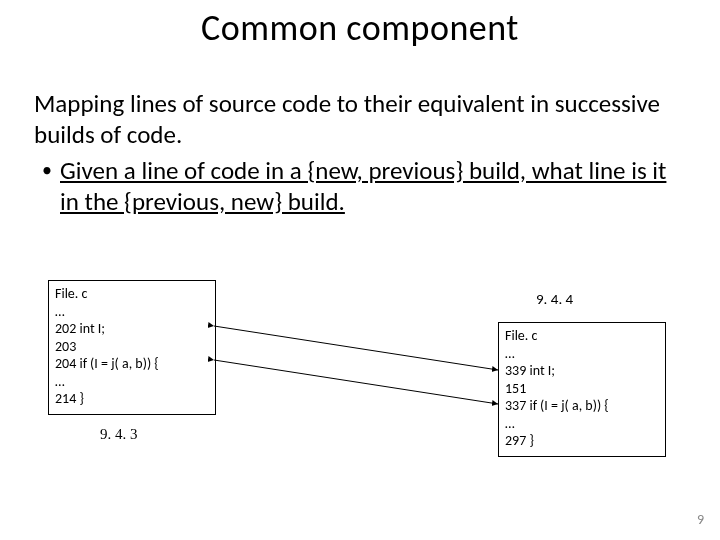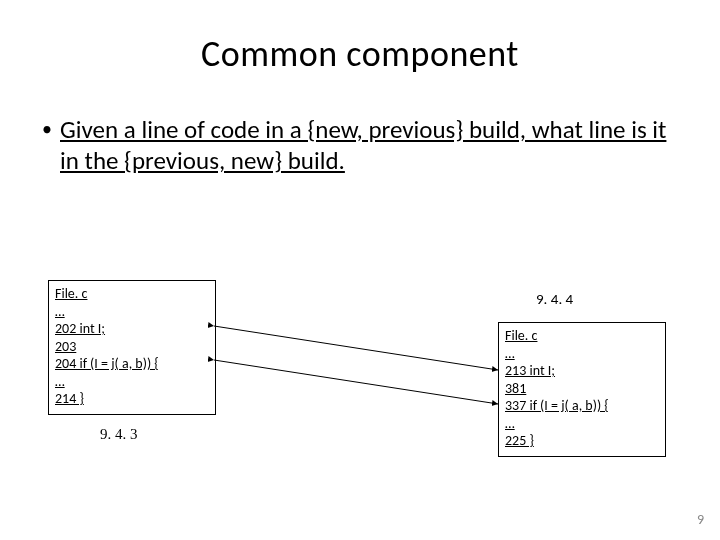--- a/index.html
+++ b/index.html
@@ -10,21 +10,21 @@
     background: #fff;
     font-family: Calibri, "Segoe UI", Arial, sans-serif;
     color: #000;
     position: relative;
     overflow: hidden;
   }
   .title {
     text-align: center;
     font-size: 36px;
     font-weight: 400;
-    margin-top: 32px;
+    margin-top: 6px;
     letter-spacing: 0.5px;
   }
   .body-text {
     font-size: 25px;
     line-height: 1.25;
     margin: 38px 34px 0 34px;
   }
   .body-text p {
     margin: 0 0 4px 0;
   }
@@ -44,21 +44,20 @@
     text-decoration: underline;
   }
   .code-box {
     position: absolute;
     border: 1px solid #000;
     font-size: 14px;
     line-height: 1.25;
     padding: 4px 8px 6px 6px;
     background: #fff;
     white-space: pre;
-    text-decoration: underline;
   }
   .box-left {
     left: 48px;
     top: 280px;
     width: 152px;
   }
   .box-right {
     left: 498px;
     top: 322px;
     width: 152px;
@@ -92,41 +91,44 @@
     height: 540px;
     pointer-events: none;
   }
 </style>
 </head>
 <body>
 
 <div class="title">Common component</div>
 
 <div class="body-text">
+  <p>
+    <span>Mapping lines of source code to their equivalent in successive builds of code.</span>
+  </p>
   <div class="bullet-row">
     <div class="bullet-dot">•</div>
     <div class="bullet-txt">Given a line of code in a {new, previous} build, what line is it in the {previous, new} build.</div>
   </div>
 </div>
 
 <div class="code-box box-left"><span>File. c</span>
 <span>…</span>
 <span>202 int I;</span>
 <span>203</span>
 <span>204 if (I = j( a, b)) {</span>
 <span>…</span>
 <span>214 }</span></div>
 
 <div class="code-box box-right"><span>File. c</span>
 <span>…</span>
-<span>213 int I;</span>
-<span>381</span>
+<span>339 int I;</span>
+<span>151</span>
 <span>337 if (I = j( a, b)) {</span>
 <span>…</span>
-<span>225 }</span></div>
+<span>297 }</span></div>
 
 <div class="ver-left">9. 4. 3</div>
 <div class="ver-right">9. 4. 4</div>
 
 <svg class="arrows">
   <defs>
     <marker id="ah" markerWidth="8" markerHeight="8" refX="6" refY="3" orient="auto">
       <path d="M0,0 L6,3 L0,6 Z" fill="#000"></path>
     </marker>
   </defs>

